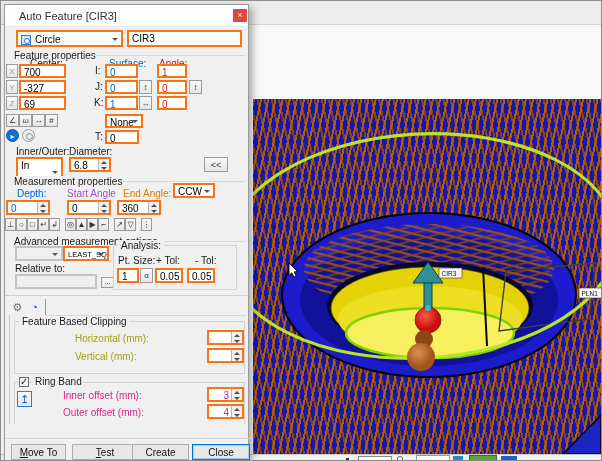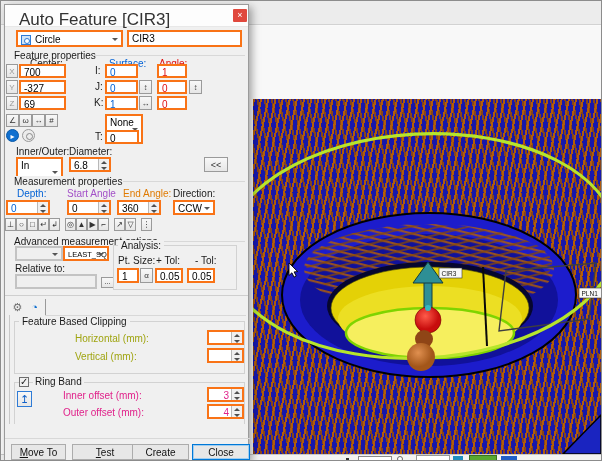--- a/index.html
+++ b/index.html
@@ -17,21 +17,21 @@
       #1717ac;}
   #viewport svg{position:absolute;left:0;top:0;}
   .vp-label{font-size:6.5px;fill:#111;}
   
   .statusbar{position:absolute;left:0;top:453px;width:600px;height:8px;background:#f2f2f2;border-top:1px solid #c9c9c9;overflow:hidden;}
   .sb{position:absolute;}
   
   #dlg{position:absolute;left:3px;top:3px;width:245px;height:457px;background:#f0f0f0;
        border:1px solid #9b9b9b;box-shadow:3px 3px 8px rgba(0,0,0,.35);overflow:hidden;}
   .titlebar{position:absolute;left:0;top:0;width:100%;height:22px;background:#fdfdfd;border-bottom:1px solid #e8e8e8;}
-  .title{position:absolute;left:14px;top:5px;font-size:17px;color:#333;}
+  .title{position:absolute;left:14px;top:5px;font-size:11px;color:#333;}
   .close{position:absolute;left:228px;top:4px;width:14px;height:13px;background:#e0483d;color:#fff;
          font-size:9px;line-height:13px;text-align:center;border-radius:1px;cursor:pointer;}
   .lbl{position:absolute;font-size:10px;line-height:12px;color:#1a1a1a;white-space:nowrap;}
   .sm{font-size:9px;}
   .field,.dd,.spin{position:absolute;background:#fff;border:2px solid #f97316;font-size:10px;line-height:11px;
          padding:1px 3px;overflow:hidden;white-space:nowrap;}
   .dd{padding-right:12px;}
   .chev{position:absolute;right:3px;top:50%;margin-top:-1px;width:0;height:0;
         border:3px solid transparent;border-top-color:#555;}
   .spin{padding-right:13px;}
@@ -177,21 +177,21 @@
     <div class="sbtn" style="left:134px;top:91px;width:13px;height:14px;line-height:13px;">↔</div>
     <div class="field c-red" style="left:152px;top:91px;width:30px;height:14px;">0</div>
 
     <div class="sbtn" style="left:1px;top:109px;width:13px;height:13px;">∠</div>
     <div class="sbtn" style="left:14px;top:109px;width:13px;height:13px;">ω</div>
     <div class="sbtn" style="left:27px;top:109px;width:13px;height:13px;">↔</div>
     <div class="sbtn" style="left:40px;top:109px;width:13px;height:13px;">#</div>
     <div class="radio-on" style="left:1px;top:124px;">▸</div>
     <div class="radio-off" style="left:17px;top:124px;"></div>
 
-    <div class="dd sm" style="left:100px;top:109px;width:38px;height:30px;">
+    <div class="dd sm" style="left:100px;top:109px;width:38px;height:14px;">
       <span>None</span>
       <i class="chev"></i>
     </div>
     <span class="lbl" style="left:90px;top:126px;">T:</span>
     <div class="field" style="left:100px;top:125px;width:34px;height:14px;">0</div>
 
     <span class="lbl" style="left:11px;top:141px;">Inner/Outer:</span>
     <div class="dd" style="left:11px;top:152px;width:47px;height:29px;">
       <span>In</span>
       <i class="chev"></i>
@@ -226,21 +226,21 @@
           <i class="ad"></i>
         </span>
     </div>
     <div class="spin" style="left:112px;top:195px;width:44px;height:15px;">
       <span>360</span>
       <span class="arrows">
           <i class="au"></i>
           <i class="ad"></i>
         </span>
     </div>
-    <div class="dd sm" style="left:168px;top:195px;width:42px;height:15px;line-height:12px;">
+    <div class="dd sm" style="left:168px;top:178px;width:42px;height:15px;line-height:12px;">
       <span>CCW</span>
       <i class="chev"></i>
     </div>
 
     <div class="sbtn" style="left:0px;top:213px;width:11px;height:13px;">⊥</div>
     <div class="sbtn" style="left:11px;top:213px;width:11px;height:13px;">○</div>
     <div class="sbtn" style="left:22px;top:213px;width:11px;height:13px;">□</div>
     <div class="sbtn" style="left:33px;top:213px;width:11px;height:13px;">↵</div>
     <div class="sbtn" style="left:44px;top:213px;width:11px;height:13px;">↲</div>
     <div class="sbtn" style="left:60px;top:213px;width:11px;height:13px;">◎</div>

